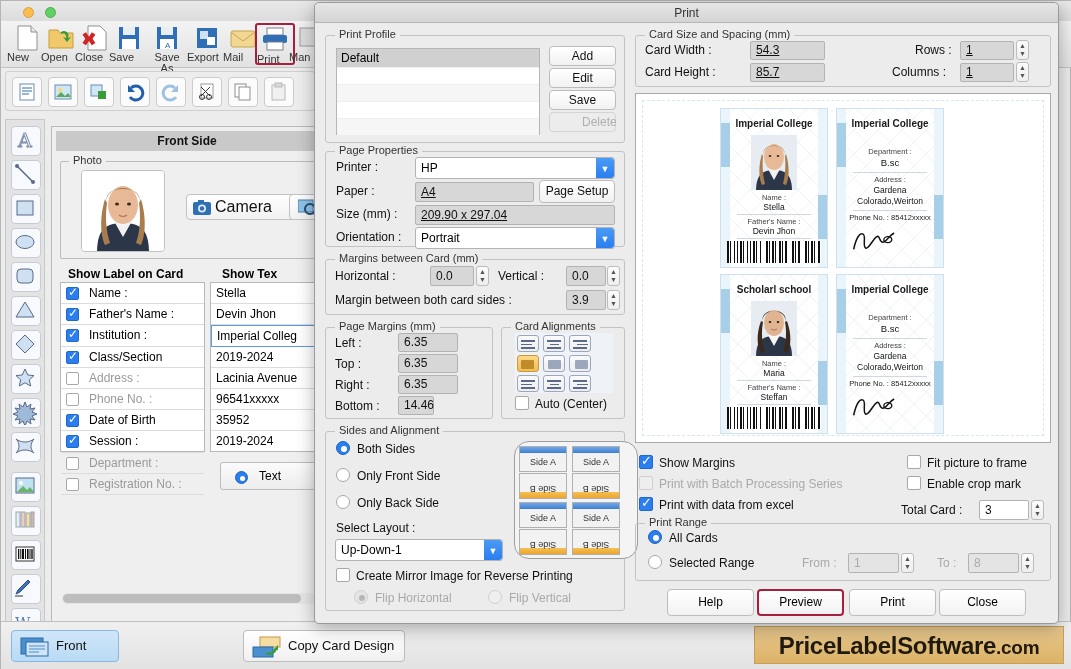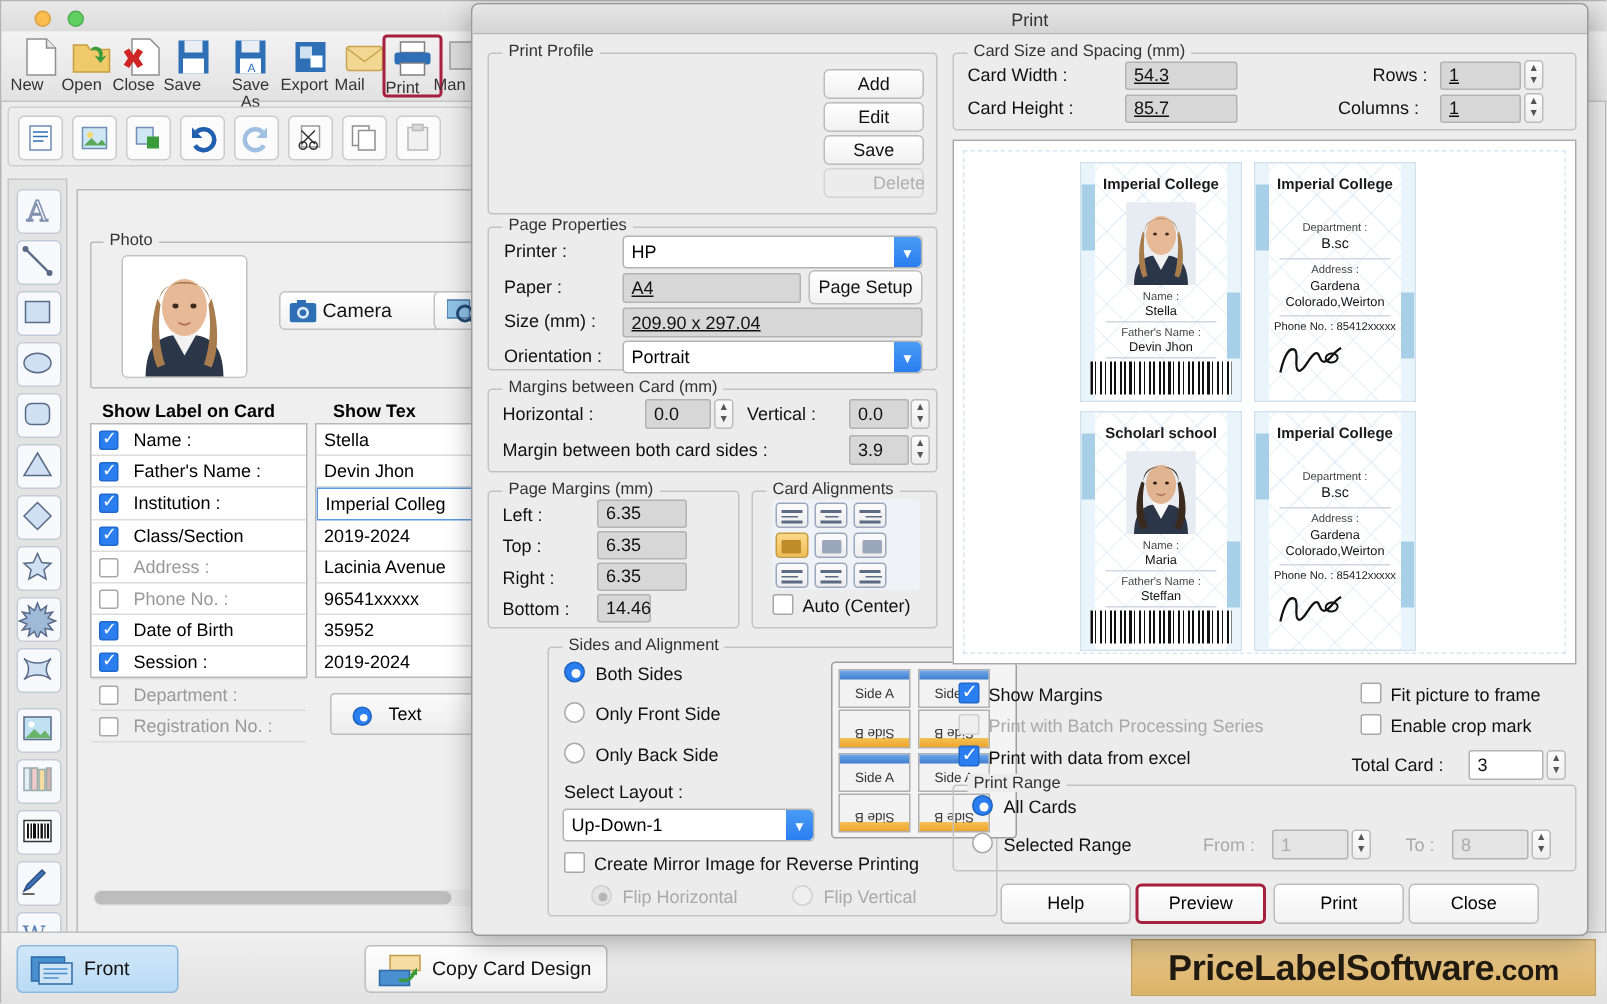--- a/index.html
+++ b/index.html
@@ -78,21 +78,21 @@
   #photo-legend{ position:absolute; left:8px; top:-8px; background:#efefef; padding:0 4px; font-size:11px; color:#333; }
   #photo-box{
     position:absolute; left:20px; top:8px; width:84px; height:82px;
     background:#fff; border:1px solid #c0c0c0; border-radius:4px;
     overflow:hidden;
   }
   .face{ position:absolute; left:50%; transform:translateX(-50%); }
   #camera-btn{
     position:absolute; left:125px; top:32px; width:114px; height:26px;
     background:linear-gradient(#ffffff,#f1f1f1); border:1px solid #c2c2c2; border-radius:4px;
-    font-size:13px; line-height:24px; padding-left:28px; color:#111;
+    font-size:16px; line-height:24px; padding-left:28px; color:#111;
   }
   #browse-btn{
     position:absolute; left:228px; top:32px; width:38px; height:26px;
     background:linear-gradient(#ffffff,#f1f1f1); border:1px solid #c2c2c2; border-radius:4px;
   }
   #lbl-hdr-a{ position:absolute; left:16px; top:140px; font-weight:bold; font-size:12px; }
   #lbl-hdr-b{ position:absolute; left:170px; top:140px; font-weight:bold; font-size:12px; }
 
   #label-table{
     position:absolute; left:8px; top:155px; width:145px; height:170px;
@@ -240,21 +240,21 @@
     background:linear-gradient(#fbfbfb,#ededed); border:1px solid #9aa7bd; border-radius:3px;
   }
   .alignbox.sel{ background:linear-gradient(#fbd98a,#f0bd55); border-color:#c79a3e; }
   .alignbox i{ position:absolute; left:3px; display:block; height:1.6px; background:#5b6b86; }
   .alignbox .blockbar{ position:absolute; left:3px; top:4px; width:16px;height:9px; background:#9aa7bd; border-radius:1px;}
   .alignbox.sel .blockbar{ background:#c08c2a; }
 
   
   #layout-prev{
     position:absolute; left:188px; top:9px; width:124px; height:118px;
-    background:#f4f4f4; border:1px solid #9e9e9e; border-radius:3px;padding-left:12px;
+    background:#f4f4f4; border:1px solid #9e9e9e; border-radius:15px;padding-left:12px;
   }
   .lp-card{ position:absolute; width:48px; height:26px; border:1px solid #b0b0b0; background:#f2f2f2; }
   .lp-card .bar{ position:absolute; left:0; top:0; width:100%; height:6px; }
   .lp-card .bar.blue{ background:linear-gradient(#6fa6e8,#3f7fd0); }
   .lp-card .bar.orange{ background:linear-gradient(#f5c054,#eba62d); }
   .lp-card .bar.bot{ top:auto; bottom:0; }
   .lp-card span{ position:absolute; left:0; top:6px; width:100%; text-align:center; font-size:9px; color:#333; line-height:18px;}
   .lp-card.flip span{ transform:rotate(180deg); }
   .idcard{
     position:absolute; width:108px; height:160px;
@@ -507,20 +507,21 @@
     <div class="vtool" style="top:454px"><svg width="26" height="26" viewBox="0 0 26 26">
           <path d="M4 19l4-2 10-10-2-2L6 15z" fill="#3f74b8" stroke="#2b4f80"></path>
           <path d="M3 21h8" stroke="#333"></path>
         </svg></div>
     <div class="vtool" style="top:488px"><svg width="26" height="26" viewBox="0 0 26 26">
           <text x="3" y="19" font-size="15" fill="#5a7fb5" font-family="DejaVu Serif">W</text>
         </svg></div>
   </div>
 
   <div id="design-panel">
+    <div id="front-side-hdr">Front Side</div>
 
     <div id="photo-group">
       <span id="photo-legend">Photo</span>
       <div id="photo-box">
         <svg class="face" width="84" height="82" viewBox="0 0 84 82">
           <rect width="84" height="82" fill="#ffffff"></rect>
           <g transform="translate(42,44)">
             <path d="M-26 38 C-26 14,-17 8,0 8 C17 8,26 14,26 38 Z" fill="#2b3648"></path>
             <path d="M-9 6 L0 22 L9 6 L6 2 L-6 2 Z" fill="#f2f2f2"></path>
             <ellipse cx="0" cy="-10" rx="15" ry="19" fill="#e7b996"></ellipse>
@@ -658,20 +659,27 @@
   <div id="brand">
     <span>PriceLabelSoftware</span><span class="dotcom">.com</span>
   </div>
 </div>
 
 <div id="print-dialog">
   <div id="dlg-title">Print</div>
 
   <div class="grp" style="left:10px;top:32px;width:300px;height:108px;">
     <span class="glbl">Print Profile</span>
+    <div id="profile-list">
+      <div class="item">Default</div>
+      <div class="blank"></div>
+      <div class="blank alt"></div>
+      <div class="blank"></div>
+      <div class="blank alt"></div>
+    </div>
     <div class="btn" style="left:223px;top:10px;width:67px;height:20px;line-height:18px;">Add</div>
     <div class="btn" style="left:223px;top:32px;width:67px;height:20px;line-height:18px;">Edit</div>
     <div class="btn" style="left:223px;top:54px;width:67px;height:20px;line-height:18px;">Save</div>
     <div class="btn disabled" style="left:223px;top:76px;width:67px;height:20px;line-height:18px;background:#ececec;border-color:#d4d4d4;">Delete</div>
   </div>
 
   <div class="grp" style="left:10px;top:148px;width:300px;height:96px;">
     <span class="glbl">Page Properties</span>
     <span class="lbl" style="left:10px;top:8px;">Printer :</span>
     <div class="combo" style="left:89px;top:5px;width:200px;height:22px;">
@@ -755,21 +763,21 @@
       <div class="alignbox" style="left:54px;top:42px">
           <i style="top:4px;width:14px"></i>
           <i style="top:7.5px;left:7px;width:11px"></i>
           <i style="top:11px;width:14px"></i>
         </div>
     </div>
     <span class="chk" style="left:13px;top:68px;"></span>
     <span class="lbl" style="left:33px;top:69px;">Auto (Center)</span>
   </div>
 
-  <div class="grp" style="left:10px;top:428px;width:300px;height:180px;margin-left:40px;">
+  <div class="grp" style="left:10px;top:428px;width:300px;height:180px;">
     <span class="glbl">Sides and Alignment</span>
     <span class="rad on" style="left:10px;top:9px;"></span>
     <span class="lbl" style="left:31px;top:10px;">Both Sides</span>
     <span class="rad" style="left:10px;top:36px;"></span>
     <span class="lbl" style="left:31px;top:37px;">Only Front Side</span>
     <span class="rad" style="left:10px;top:63px;"></span>
     <span class="lbl" style="left:31px;top:64px;">Only Back Side</span>
     <span class="lbl" style="left:10px;top:89px;">Select Layout :</span>
     <div class="combo" style="left:9px;top:107px;width:168px;height:22px;">
       <span>Up-Down-1</span>

